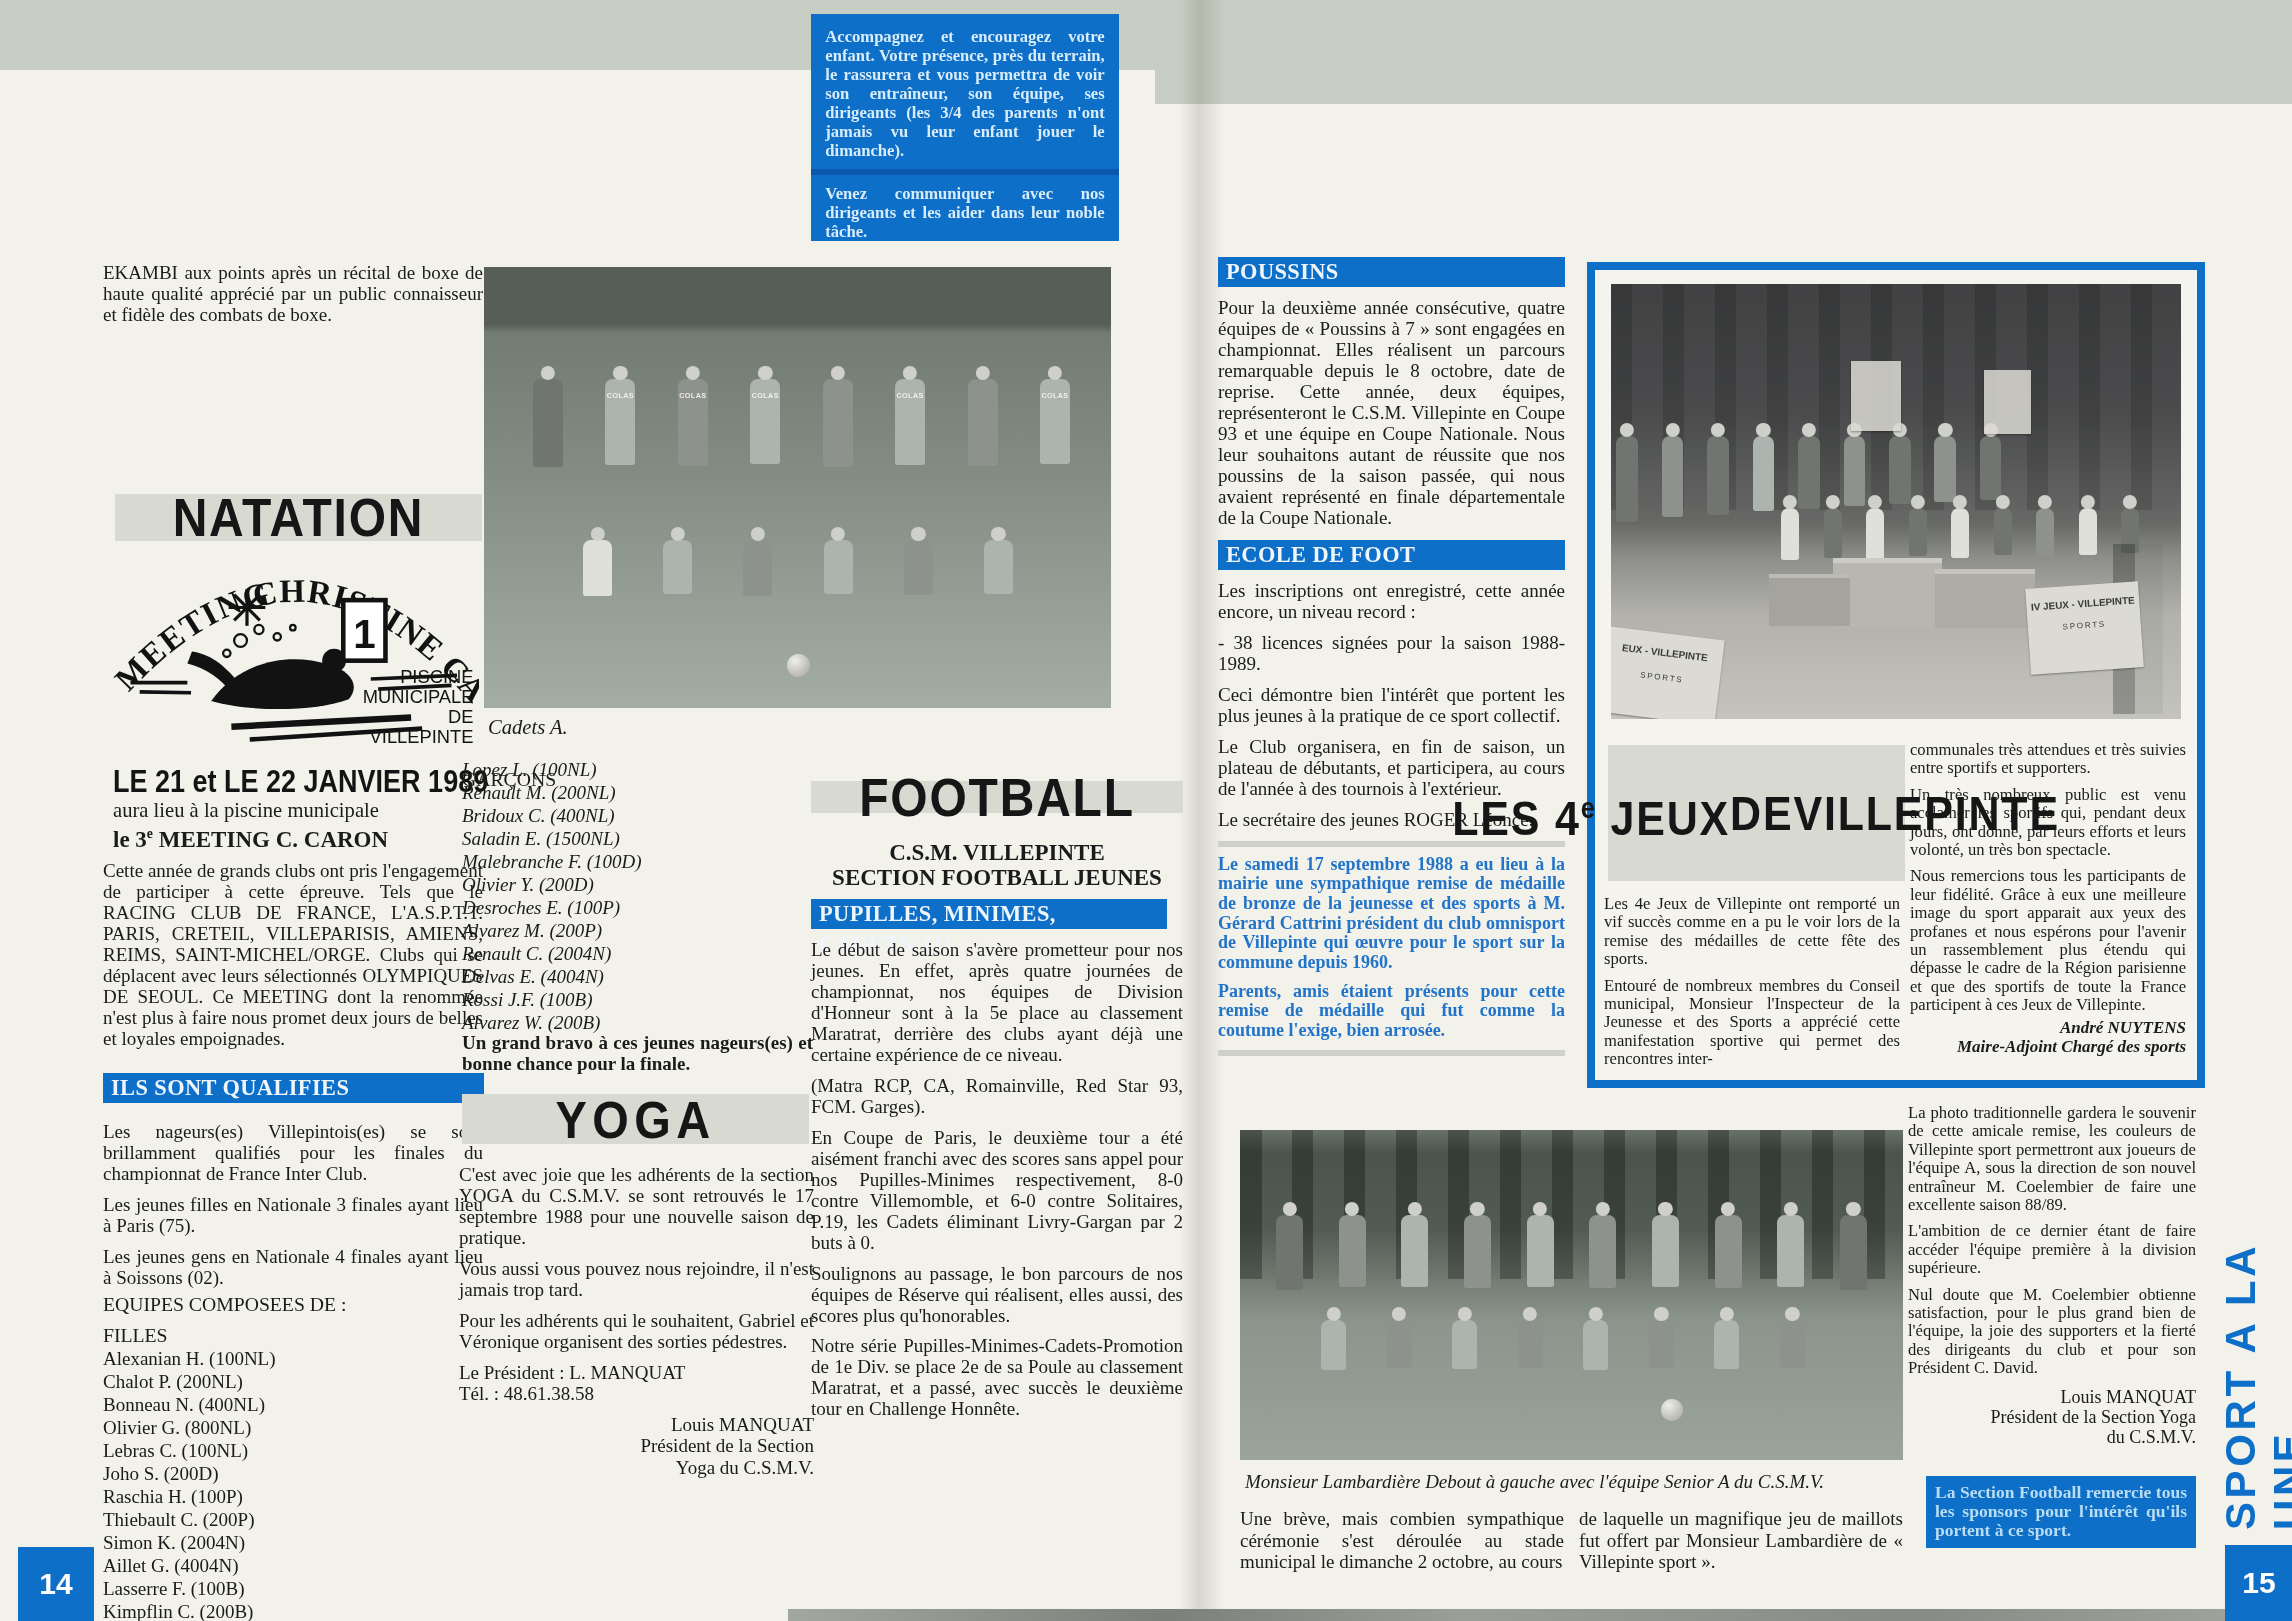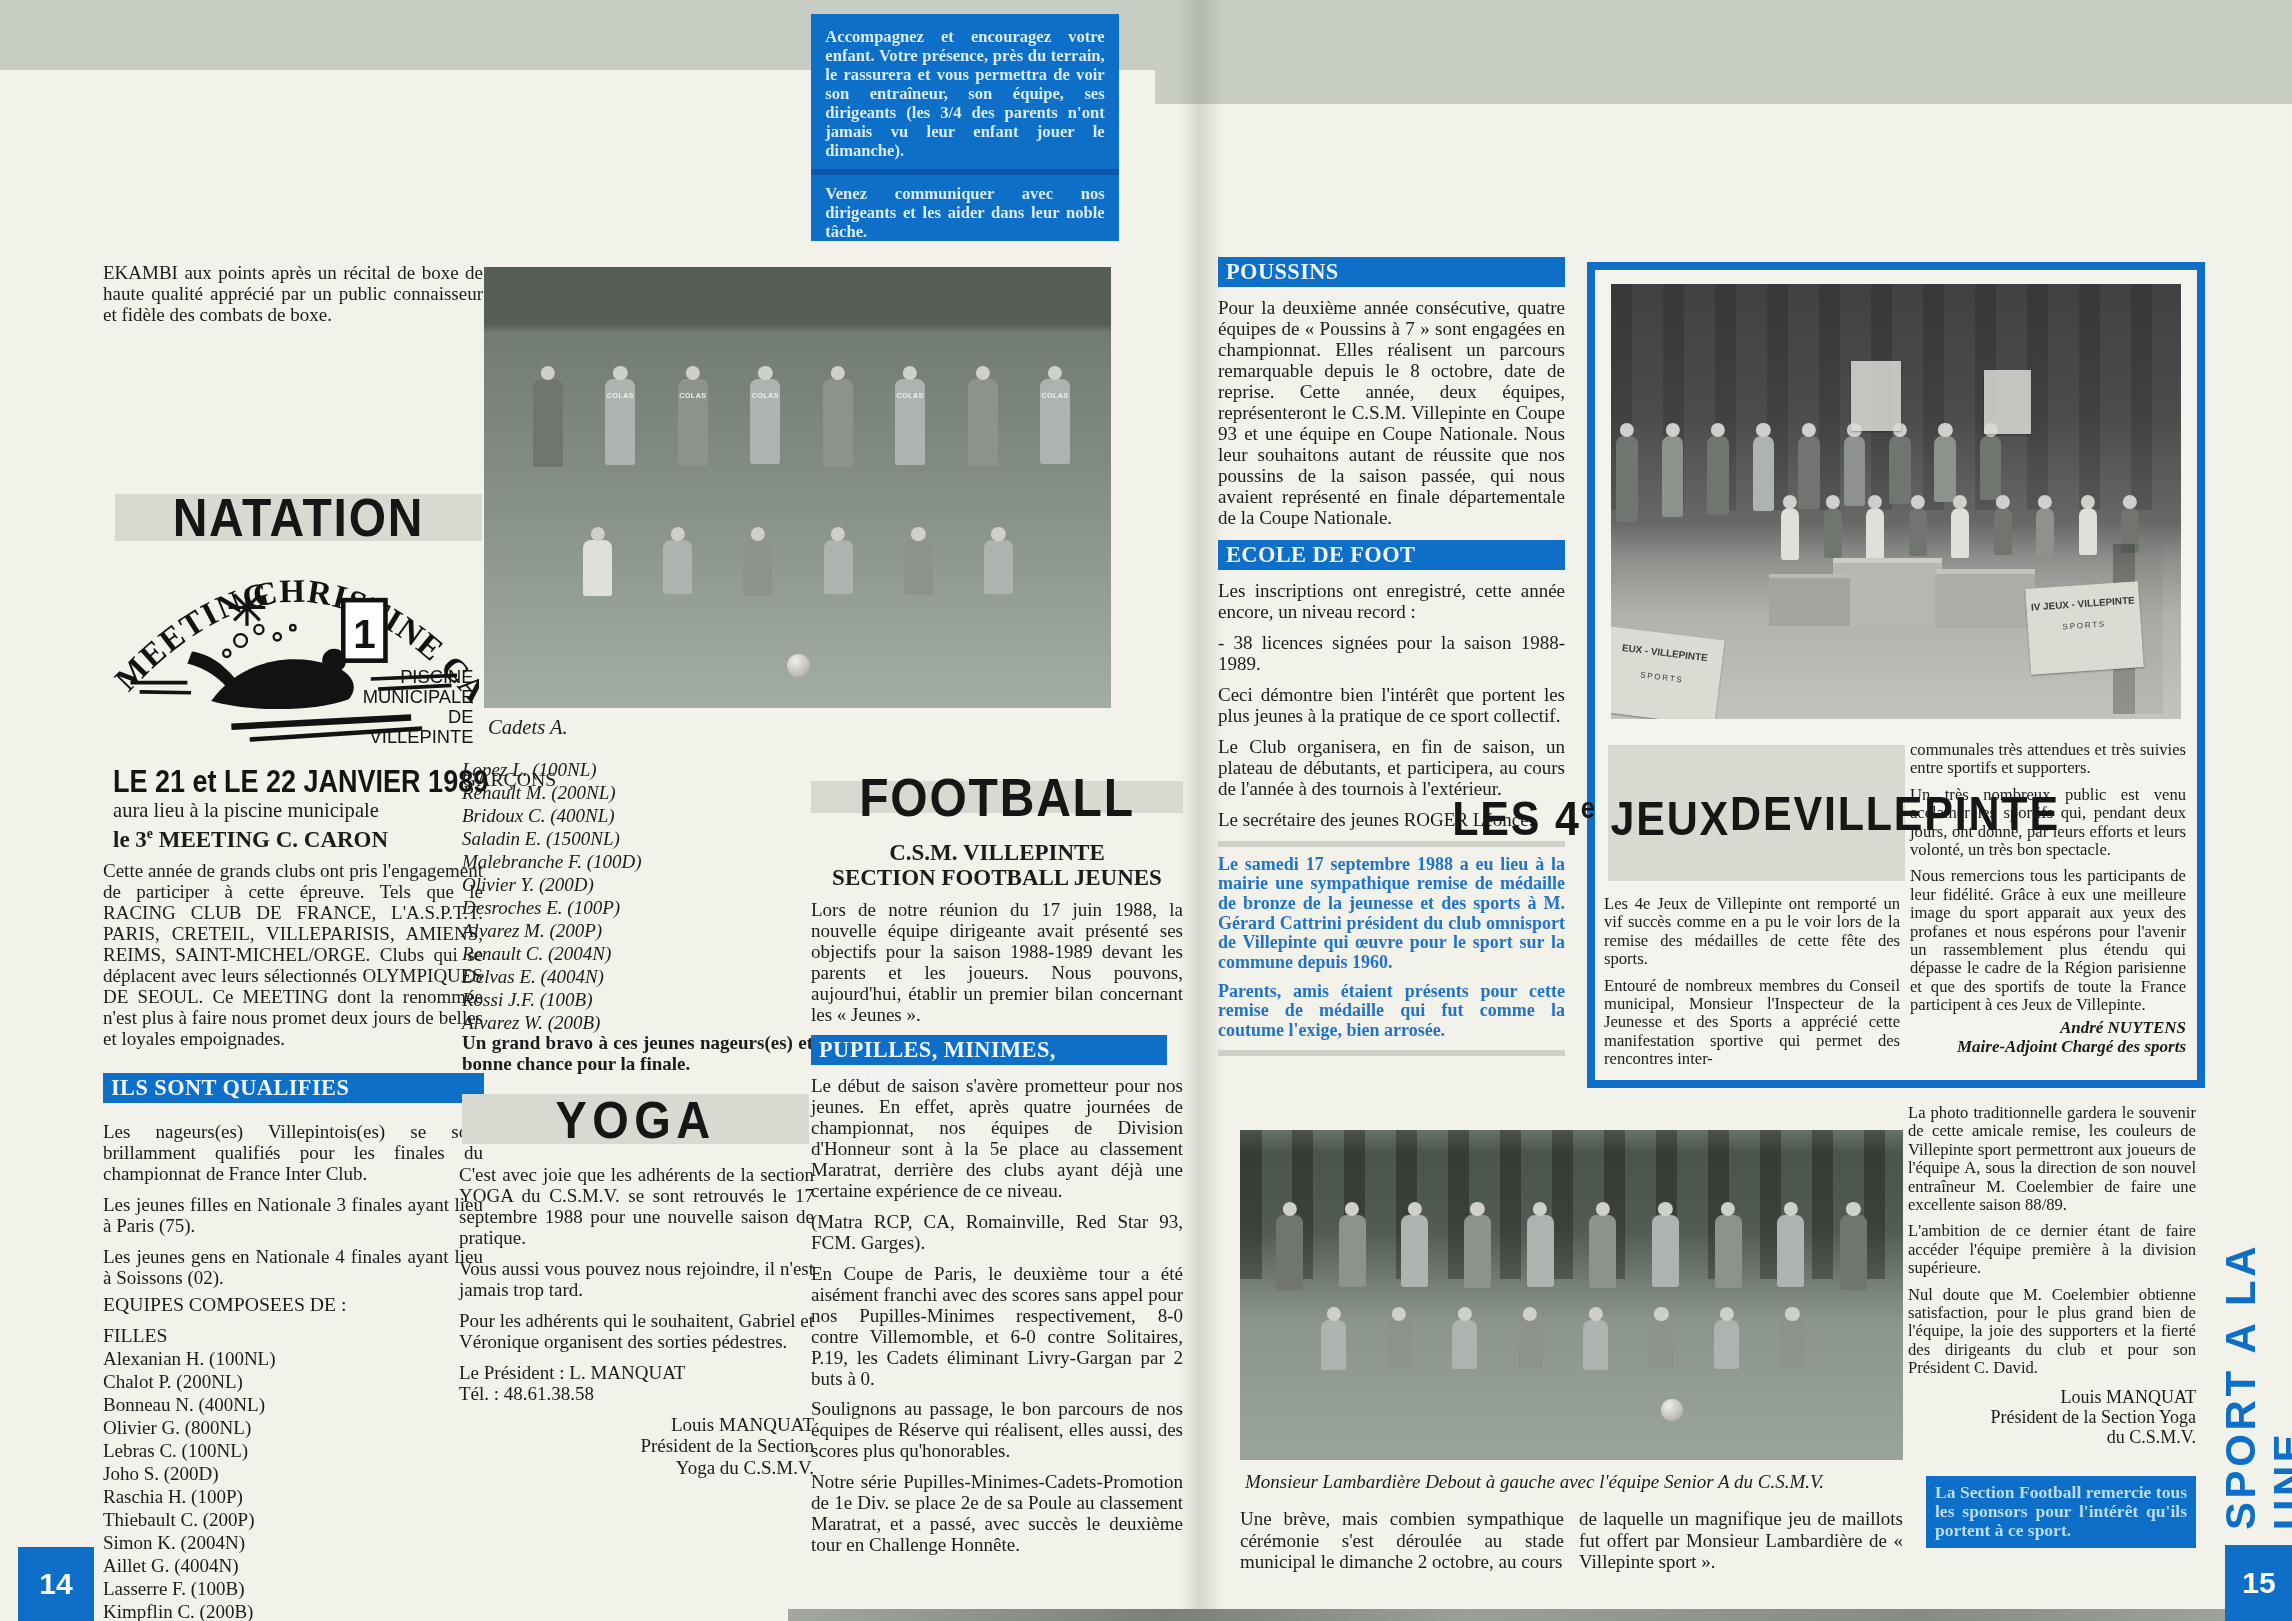--- a/index.html
+++ b/index.html
@@ -213,21 +213,20 @@
       <div>Yoga du C.S.M.V.</div>
     </div>
   </div>
 
   <div class="abs grayband" style="left:811px;top:781px;width:372px;height:32px;">
     <span class="bigtitle" style="font-size:48px;">FOOTBALL</span>
   </div>
   <div class="abs flow" style="left:811px;top:840px;width:372px;">
     <div class="center b" style="font-size:23px;line-height:25px;">C.S.M. VILLEPINTE</div>
     <div class="center b" style="font-size:23px;line-height:25px;margin-bottom:9px;">SECTION FOOTBALL JEUNES</div>
-    <div class="para">Lors de notre réunion du 17 juin 1988, la nouvelle équipe dirigeante avait présenté ses objectifs pour la saison 1988-1989 devant les parents et les joueurs. Nous pouvons, aujourd'hui, établir un premier bilan concernant les « Jeunes ».</div>
     <div class="bluehead" style="width:356px;box-sizing:border-box;">PUPILLES, MINIMES, CADETS. (1)</div>
     <div>
         <div class="para">Le début de saison s'avère prometteur pour nos jeunes. En effet, après quatre journées de championnat, nos équipes de Division d'Honneur sont à la 5e place au classement Maratrat, derrière des clubs ayant déjà une certaine expérience de ce niveau.</div>
         <div class="para">(Matra RCP, CA, Romainville, Red Star 93, FCM. Garges).</div>
         <div class="para">En Coupe de Paris, le deuxième tour a été aisément franchi avec des scores sans appel pour nos Pupilles-Minimes respectivement, 8-0 contre Villemomble, et 6-0 contre Solitaires, P.19, les Cadets éliminant Livry-Gargan par 2 buts à 0.</div>
         <div class="para">Soulignons au passage, le bon parcours de nos équipes de Réserve qui réalisent, elles aussi, des scores plus qu'honorables.</div>
         <div class="para">Notre série Pupilles-Minimes-Cadets-Promotion de 1e Div. se place 2e de sa Poule au classement Maratrat, et a passé, avec succès le deuxième tour en Challenge Honnête.</div>
       </div>
   </div>
 

